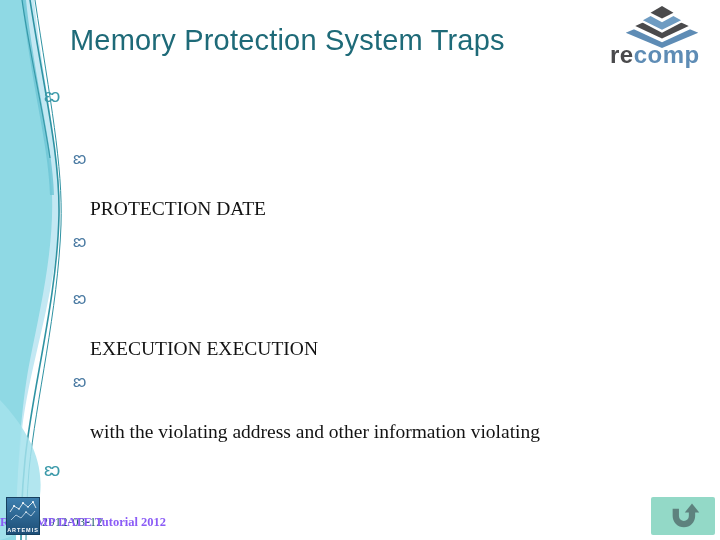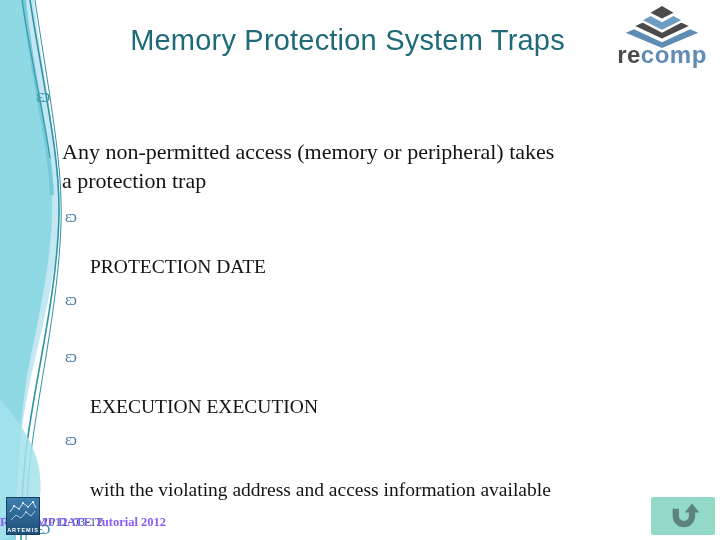--- a/index.html
+++ b/index.html
@@ -4,37 +4,37 @@
 <style>
   html,body{margin:0;padding:0;background:#888;}
   .slide{
     position:relative;width:720px;height:540px;background:#ffffff;
     overflow:hidden;font-family:"Liberation Serif", serif;
   }
   
   .deco{position:absolute;left:0;top:0;width:80px;height:540px;}
   
   .title{
-    position:absolute;left:70px;top:24px;width:555px;text-align:center;
+    position:absolute;left:70px;top:24px;width:555px;text-align:left;
     font-family:"Liberation Sans", sans-serif;font-size:29px;font-weight:400;
     color:#1e6a78;letter-spacing:0.2px;
   }
   
-  .recomp{position:absolute;right:6px;top:6px;width:104px;height:62px;text-align:center;}
+  .recomp{position:absolute;right:6px;top:6px;width:104px;height:62px;text-align:left;}
   .recomp svg{display:block;margin:0 auto;}
   .recomp .wordmark{
     font-family:"Liberation Sans", sans-serif;font-size:24px;font-weight:700;
     line-height:18px;margin-top:-2px;letter-spacing:0.5px;
   }
   .recomp .re{color:#4a4a4c;} .recomp .comp{color:#5e8cb5;}
   
   .body{position:absolute;left:36px;top:79px;width:648px;}
   .item{position:relative;white-space:pre-line;color:#131313;}
   .item .glyph{
-    position:absolute;left:0;top:1px;font-family:Liberation Serif, serif;
+    position:absolute;left:8px;top:1px;font-family:Liberation Sans, sans-serif;
     letter-spacing:-2px;font-weight:400;
   }
   .l1{padding-left:26px;font-size:22px;line-height:29px;margin-bottom:7px;width:600px;}
   .l1 .glyph{font-size:19px;color:#3a99a9;top:2px;}
   .l1 + .l1, .l2 + .l1{margin-top:8px;}
   .l2{margin-left:29px;padding-left:25px;font-size:19.5px;line-height:26px;margin-bottom:5px;width:576px;}
   .l2 .glyph{font-size:16px;color:#4a7aa2;top:2px;}
   
   .footer-date{
     position:absolute;left:42px;top:515px;font-size:12px;font-weight:400;
@@ -89,37 +89,35 @@
       <polygon points="50,4 70,15 50,25 30,15" fill="#6f9cc2"></polygon>
       <polygon points="50,2 63,10 50,17 37,10" fill="#ffffff"></polygon>
       <polygon points="50,0 62,7 50,13 38,7" fill="#4a4a4c"></polygon>
     </svg>
     <div class="wordmark"><span class="re">re</span><span class="comp">comp</span></div>
   </div>
 
   <div class="body">
     <div class="item l1">
       <span class="glyph">ɛɔ</span>
-      <span>Any non-permitted access (memory or peripheral) takes
-a protection trap</span>
     </div>
     <div class="item l2">
       <span class="glyph">ɛɔ</span>
       <span>PROTECTION DATE</span>
     </div>
     <div class="item l2">
       <span class="glyph">ɛɔ</span>
     </div>
     <div class="item l2">
       <span class="glyph">ɛɔ</span>
       <span>EXECUTION EXECUTION</span>
     </div>
     <div class="item l2">
       <span class="glyph">ɛɔ</span>
-      <span>with the violating address and access information available</span>
+      <span>with the violating address and other information violating</span>
     </div>
     <div class="item l1">
       <span class="glyph">ɛɔ</span>
       
     </div>
 
   </div>
 
   <div class="footer-date">2012-03-12</div>
   <div class="footer-center">RECOMP DATE Tutorial 2012</div>

